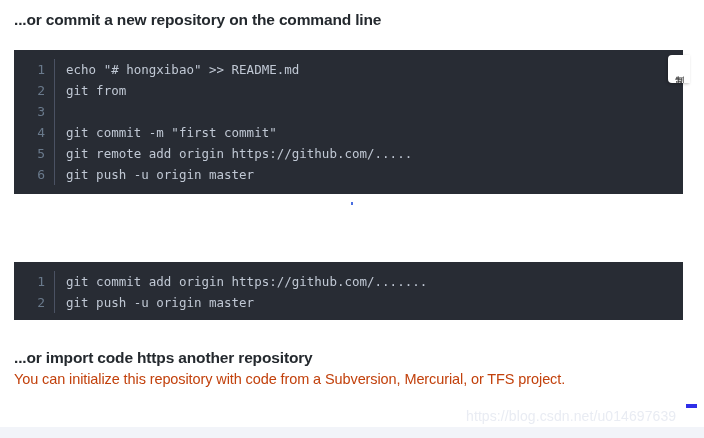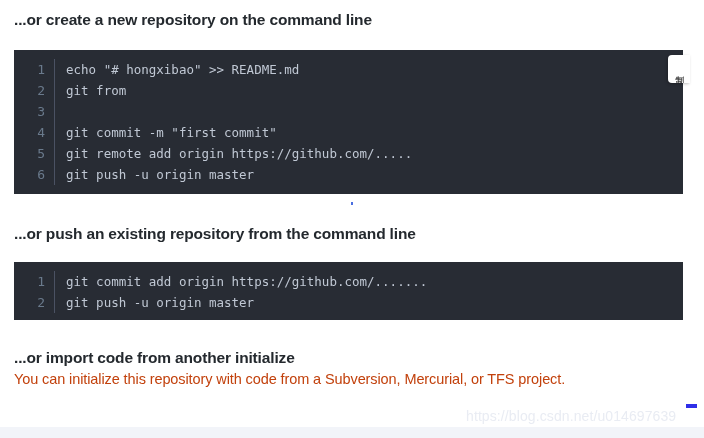--- a/index.html
+++ b/index.html
@@ -151,21 +151,21 @@
     width: 704px;
     height: 11px;
     background: #f2f4f9;
   }
 </style>
 </head>
 <body>
 
 <div class="page">
 
-  <div class="section-heading" id="heading-1">...or create a new repository on the command line</div>
+  <div class="section-heading" id="heading-1">...or commit a new repository on the command line</div>
 
   <div class="code-block" id="code-block-1">
 
     <div class="code-line">
       <span class="line-no">1</span>
       <span class="gutter-bar"></span>
       <span class="code-text">echo "# hongxibao" &gt;&gt; README.md</span>
     </div>
 
     <div class="code-line">
@@ -197,38 +197,37 @@
       <span class="code-text">git push -u origin master</span>
     </div>
   </div>
 
   <div class="copy-tooltip">
     <span class="glyph">复制</span>
   </div>
 
   <div class="artifact-dot"></div>
 
-  <div class="section-heading" id="heading-2">...or push an existing repository from the command line</div>
 
   <div class="code-block" id="code-block-2">
 
     <div class="code-line">
       <span class="line-no">1</span>
       <span class="gutter-bar"></span>
       <span class="code-text">git commit add origin https://github.com/.......</span>
     </div>
 
     <div class="code-line">
       <span class="line-no">2</span>
       <span class="gutter-bar"></span>
       <span class="code-text">git push -u origin master</span>
     </div>
   </div>
 
-  <div class="section-heading" id="heading-3">...or import code from another initialize</div>
+  <div class="section-heading" id="heading-3">...or import code https another repository</div>
 
   <div class="body-text">You can initialize this repository with code from a Subversion, Mercurial, or TFS project.</div>
 
   <div class="watermark">https://blog.csdn.net/u014697639</div>
 
   <div class="artifact-dash"></div>
 
   <div class="bottom-band"></div>
 
 </div>

